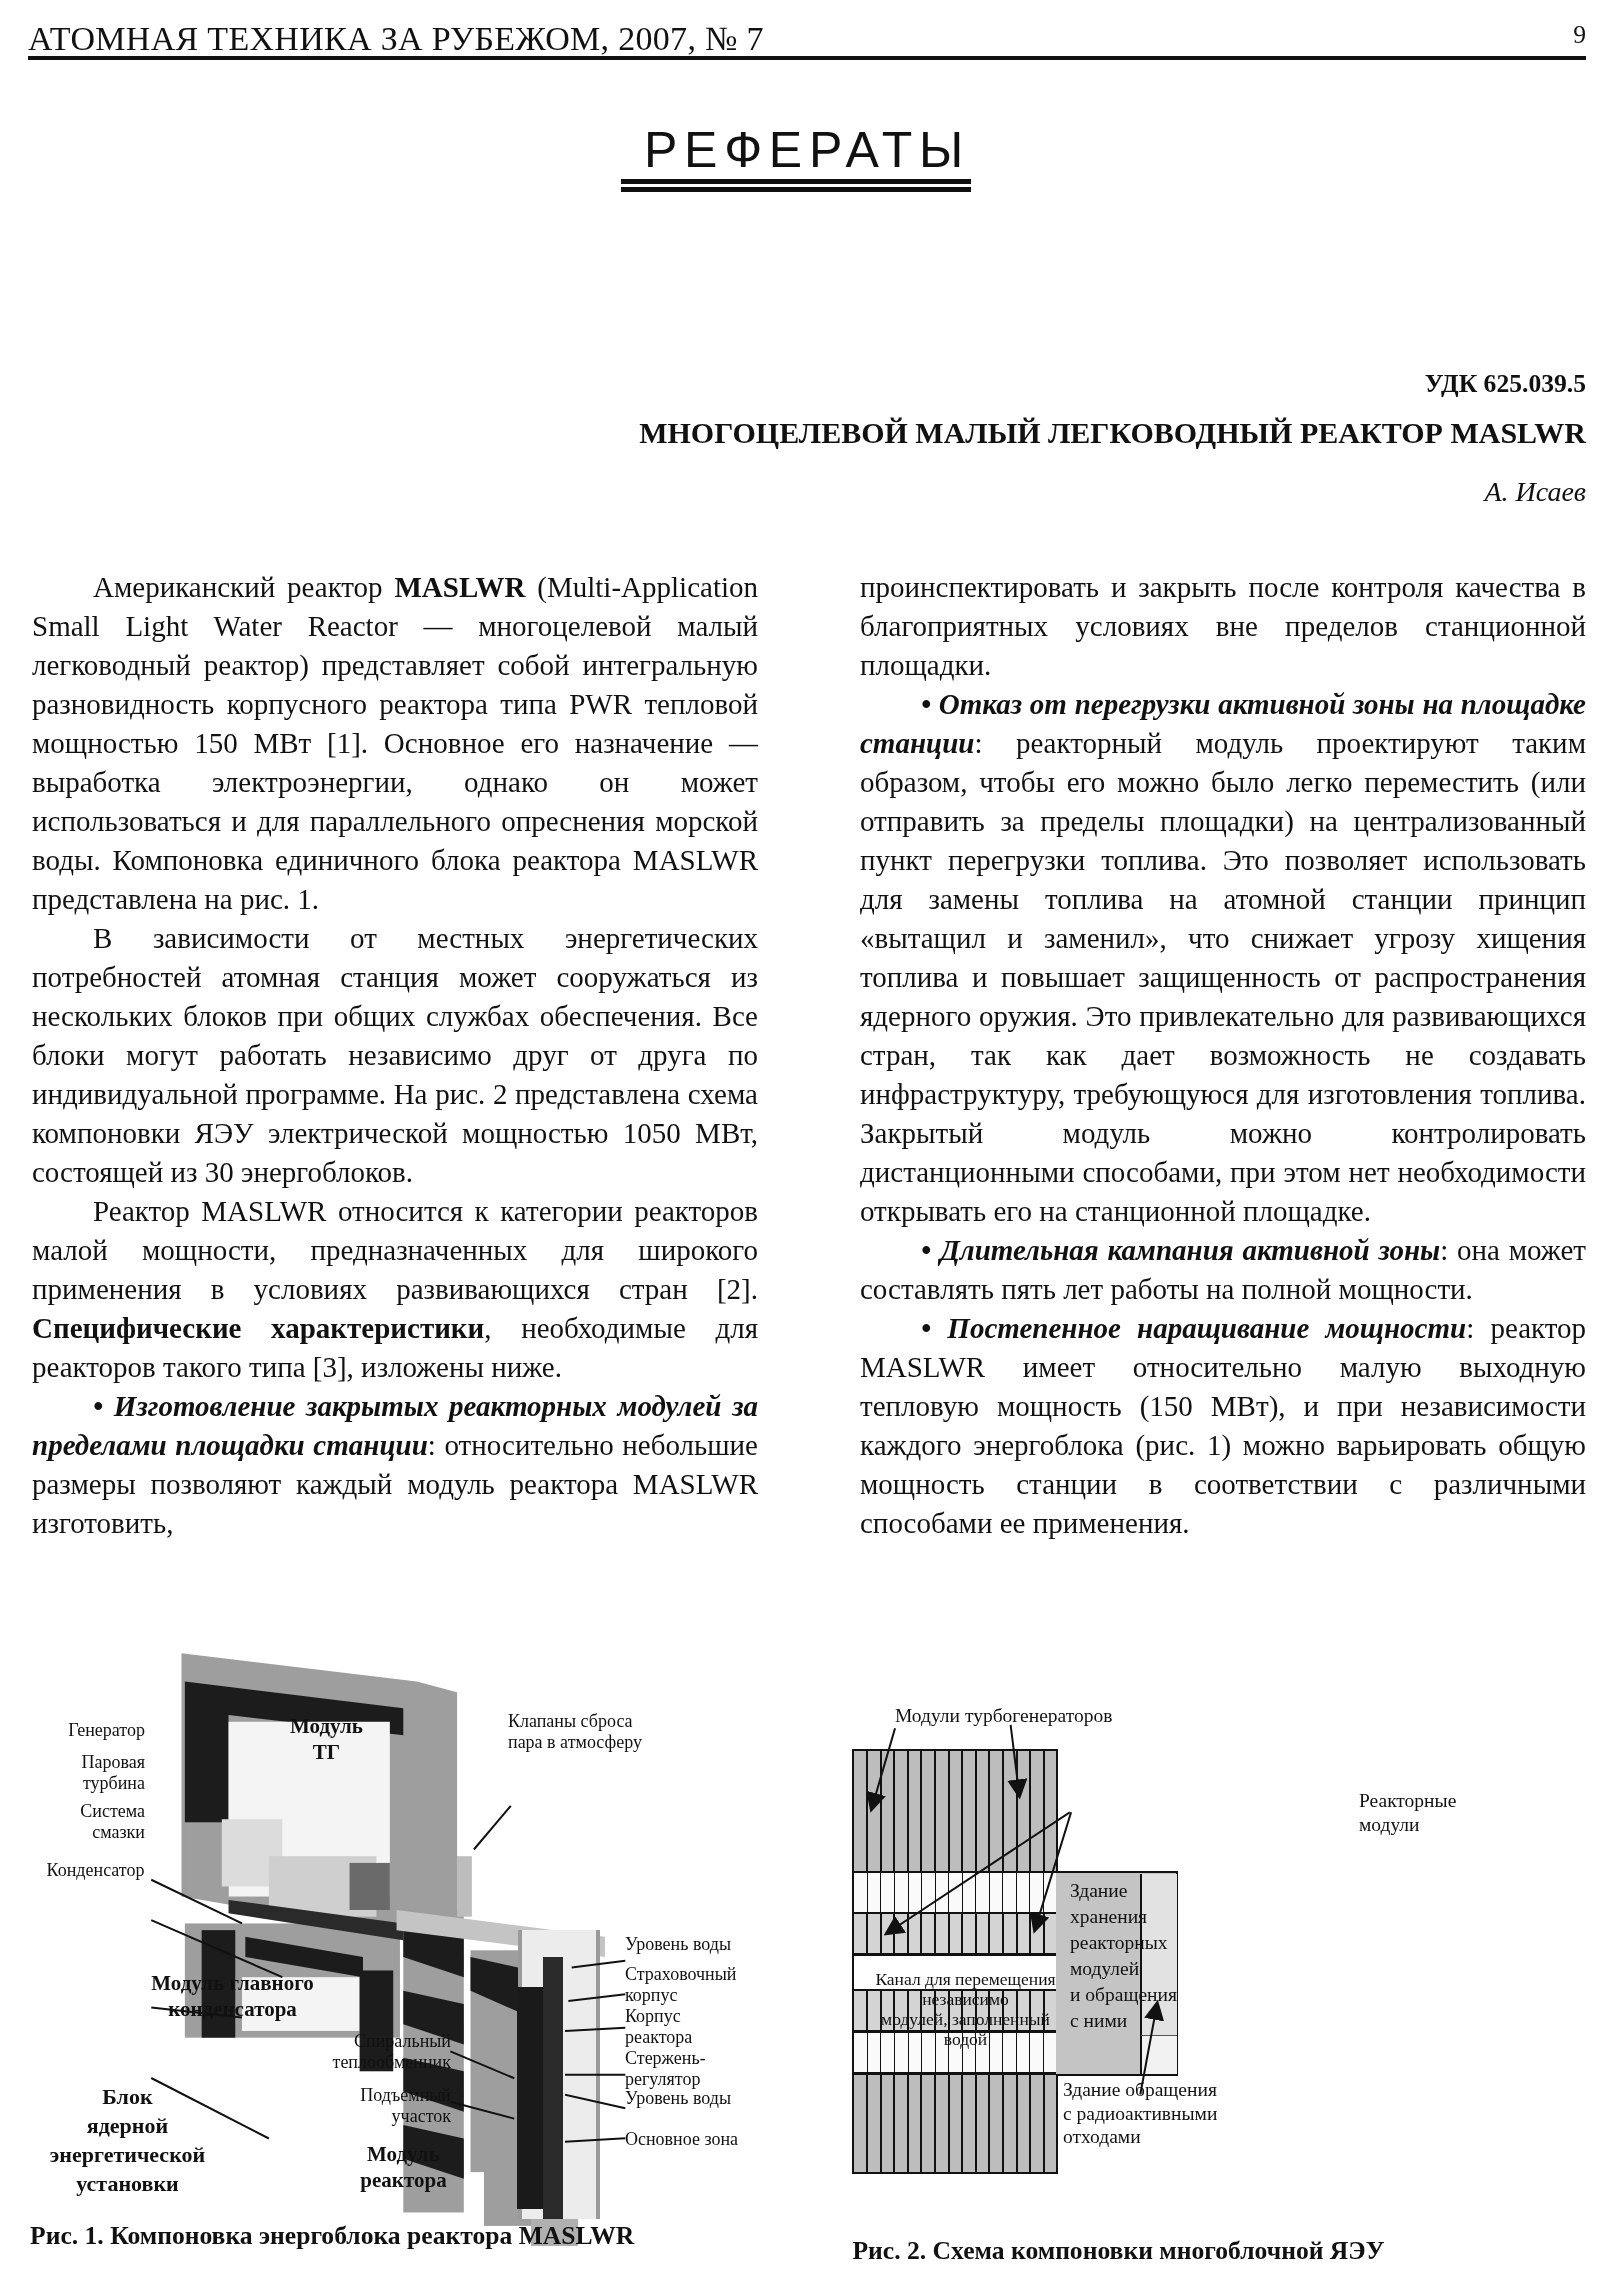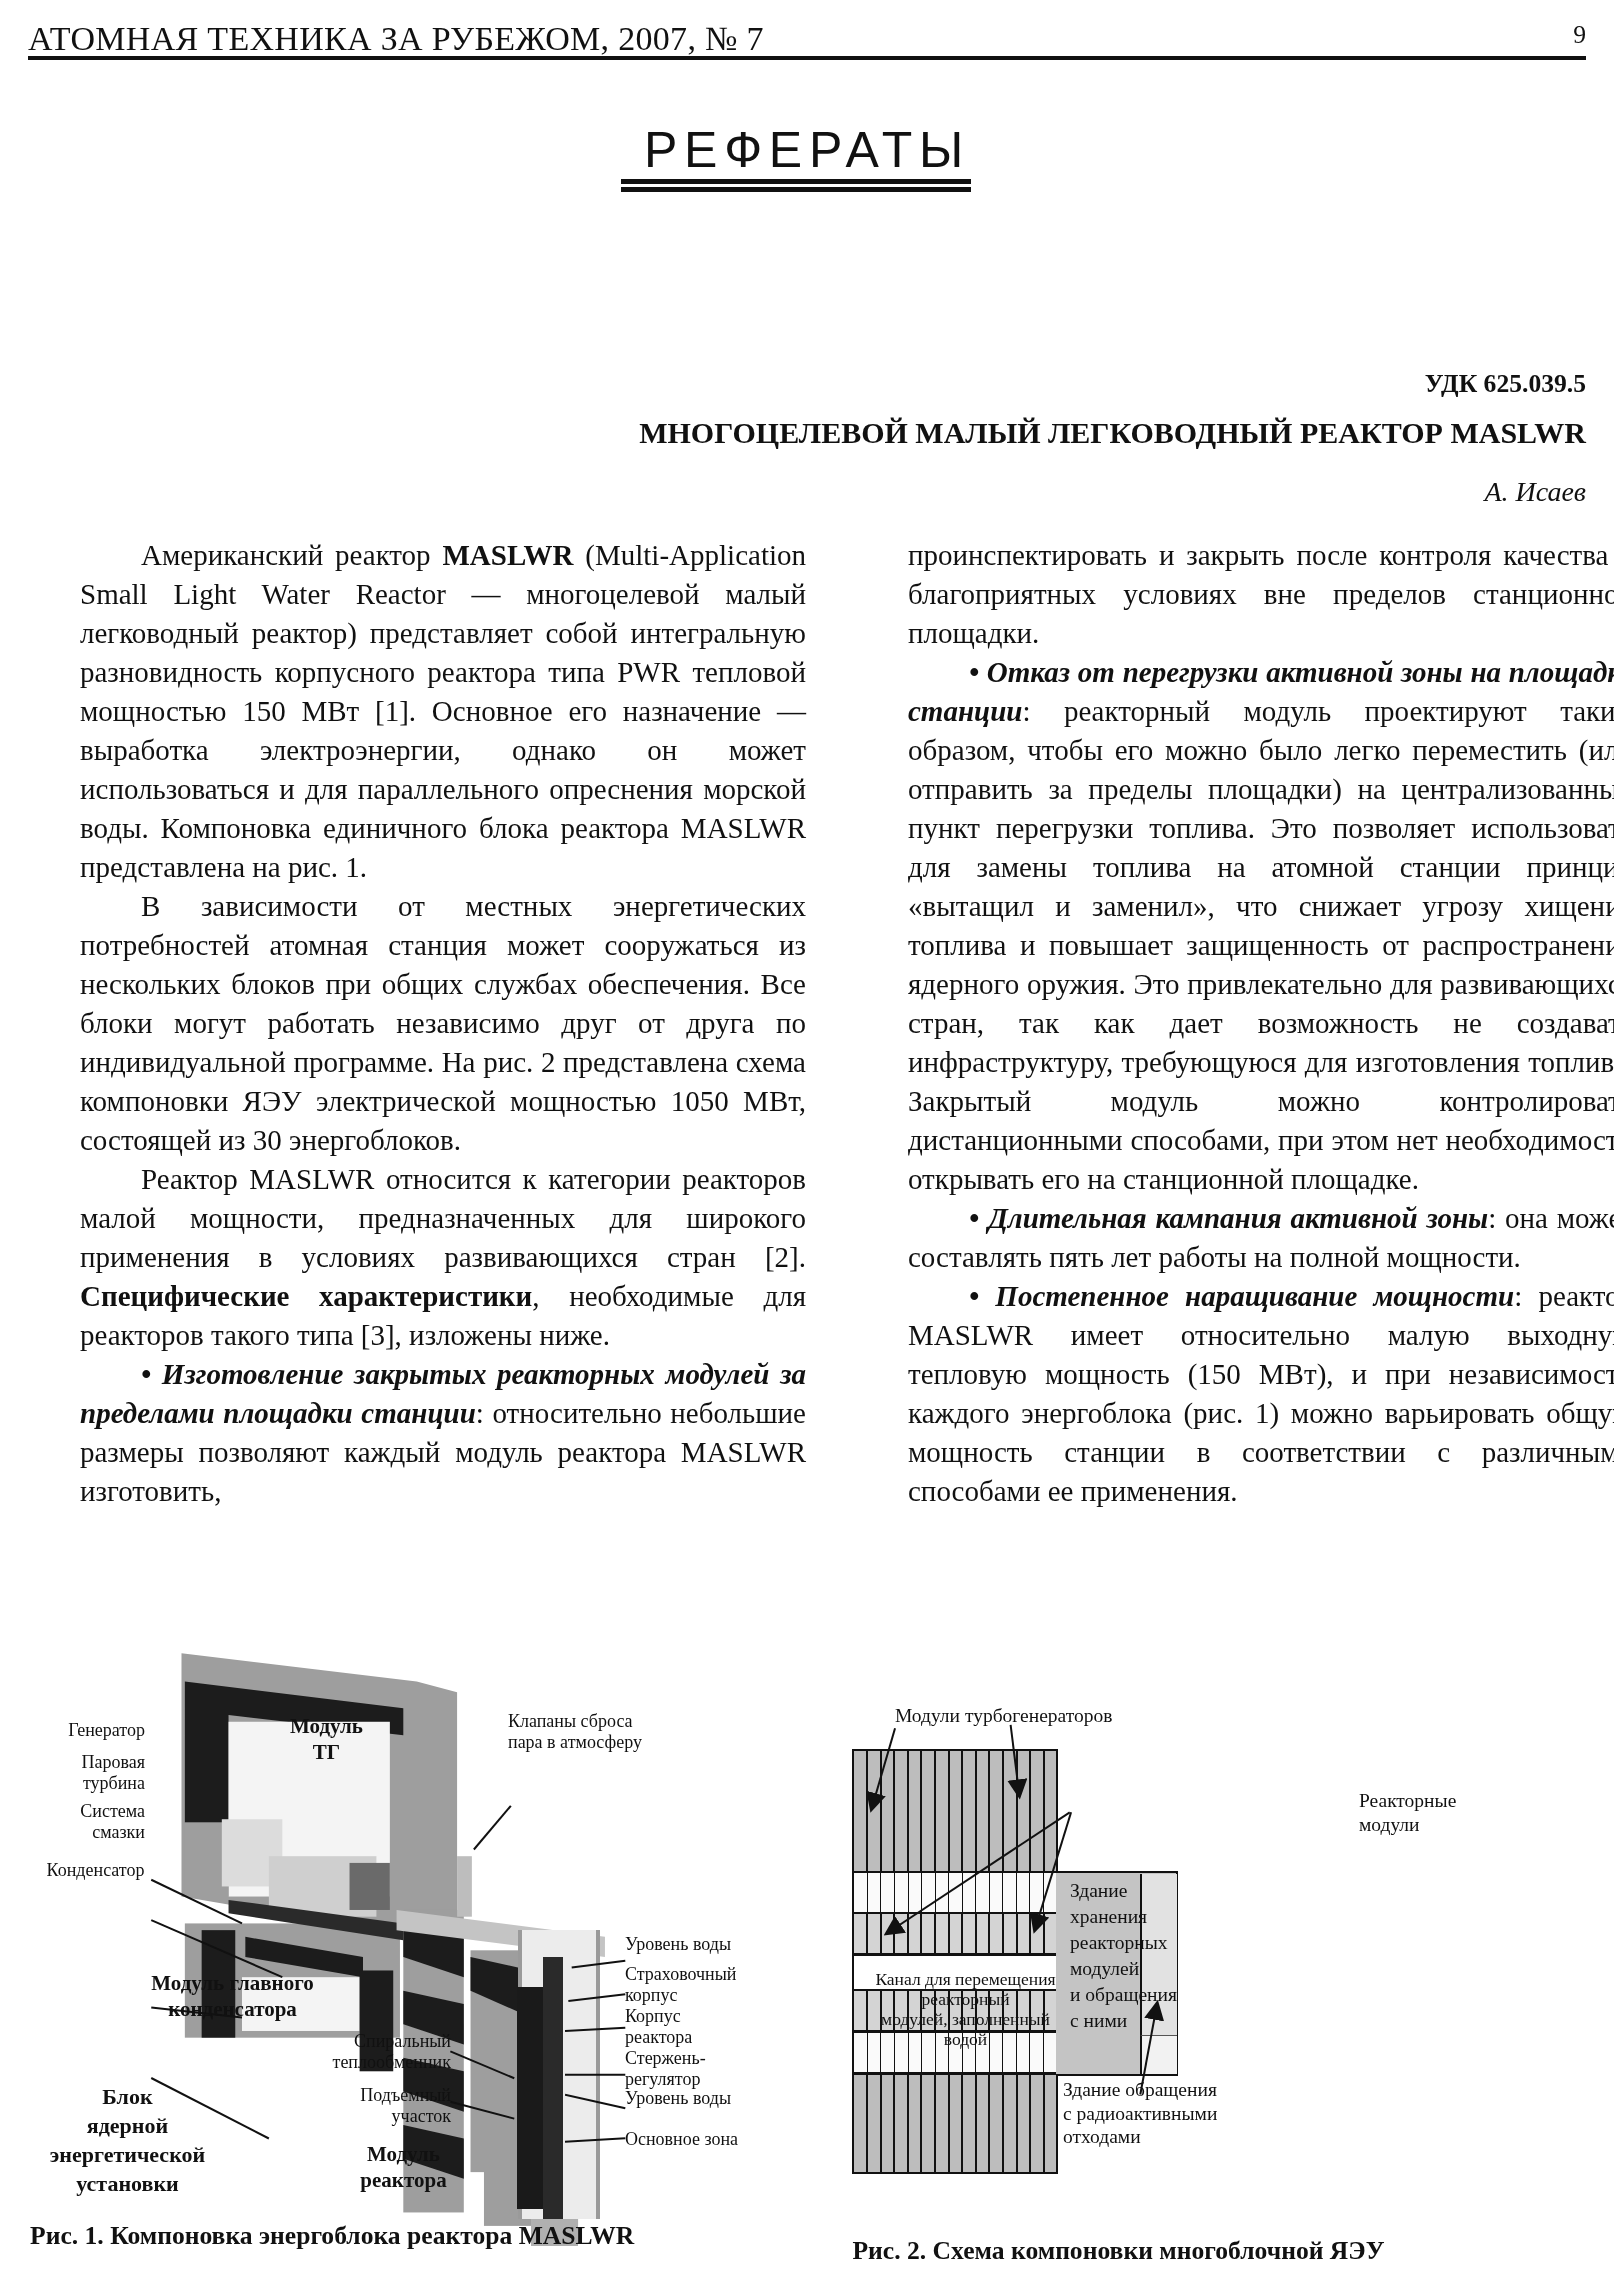--- a/index.html
+++ b/index.html
@@ -10,21 +10,21 @@
   .page-no { right: 28px; top: 20px; font-size: 25.6px; }
   .head-rule { left: 28px; top: 56px; width: 1558px; height: 4px; background: #111; }
   .section-title { left: 0; width: 1614px; top: 121px; text-align: center;
                    font-family: "Liberation Sans", "DejaVu Sans", sans-serif;
                    font-size: 50px; letter-spacing: 6.7px; }
   .sec-rule { left: 621px; width: 350px; height: 4.7px; background: #111; }
   .udk { right: 28px; top: 369px; font-size: 25.6px; font-weight: bold; }
   .art-title { right: 28px; top: 416px; font-size: 30px; font-weight: bold; }
   .author { right: 28px; top: 476px; font-size: 28px; font-style: italic; }
 
-  .col { top: 536px; font-size: 29px; line-height: 39px; text-align: justify; margin-left: 48px; }
+  .col { top: 568px; font-size: 29px; line-height: 39px; text-align: justify; }
   .col-left { left: 32px; width: 726px; }
   .col-right { left: 860px; width: 726px; }
   .col p { margin: 0; }
   .col p.ind { text-indent: 61px; }
   .col p + p { margin-top: 0; }
   .col b { font-weight: bold; }
   .bullet-lead { font-weight: bold; font-style: italic; }
 
   .fig-label { font-size: 18px; line-height: 21px; }
   .fig-label.r { text-align: right; }
@@ -268,21 +268,21 @@
       <div class="f2-cell"></div>
       <div class="f2-cell"></div>
   </div>
 
   <div class="abs" style="left:215px; top:183px; width:122px; height:205px; background:#c4c4c4; border:2.7px solid #111; border-left:none; box-sizing:border-box;"></div>
   <div class="abs" style="left:299px; top:186px; width:37px; height:161px; background:#e2e2e2; border-left:2.7px solid #111; box-sizing:border-box;"></div>
   <div class="abs" style="left:299px; top:347px; width:37px; height:39px; background:#f2f2f2; border-left:2.7px solid #111; border-top:1.3px solid #555; box-sizing:border-box;"></div>
 
   <div class="abs fig-label" style="left:229px; top:190px; font-size:19.5px; line-height:26px;"><span>Здание</span><br><span>хранения</span><br><span>реакторных</span><br><span>модулей</span><br><span>и обращения</span><br><span>с ними</span></div>
 
-  <div class="abs fig-label" style="left:27px; top:281px; width:195px; text-align:center; font-size:17.5px; line-height:20px;"><span>Канал для перемещения реакторный</span><br><span>модулей, заполненный водой</span></div>
+  <div class="abs fig-label" style="left:27px; top:281px; width:195px; text-align:center; font-size:17.5px; line-height:20px;"><span>Канал для перемещения независимо</span><br><span>модулей, заполненный водой</span></div>
 
   <div class="abs fig-label" style="left:222px; top:390px; font-size:19.5px; line-height:23.5px;"><span>Здание обращения</span><br><span>с радиоактивными</span><br><span>отходами</span></div>
 
   <svg class="abs" style="left:0; top:0;" width="350" height="430" viewBox="0 0 520 640">
     <defs>
       <marker id="ah" markerWidth="10" markerHeight="10" refX="8" refY="5" orient="auto">
         <path d="M0,0 L10,5 L0,10 z" fill="#111"></path>
       </marker>
     </defs>
     <line x1="80" y1="60" x2="45" y2="180" stroke="#111" stroke-width="3" marker-end="url(#ah)"></line>

